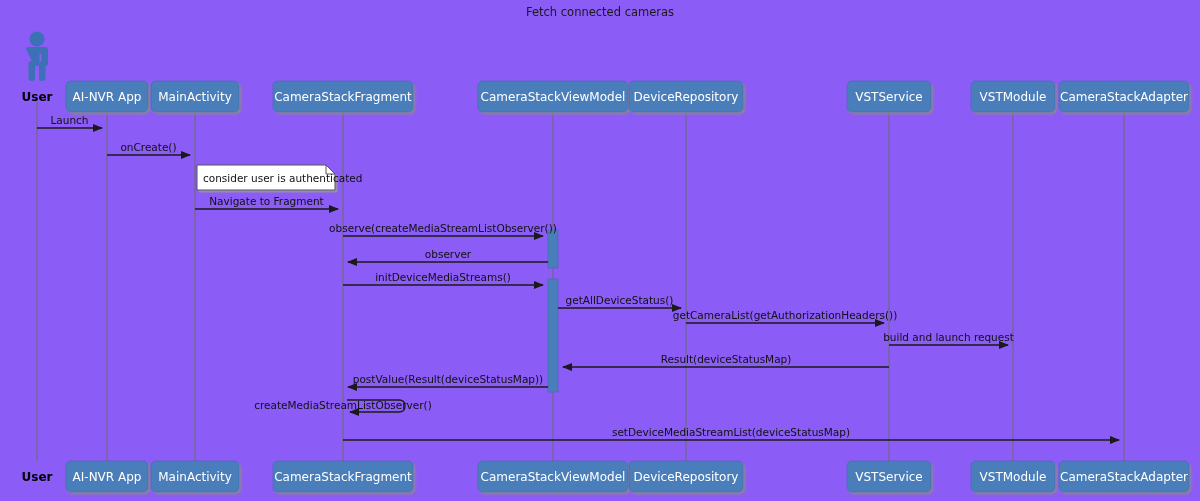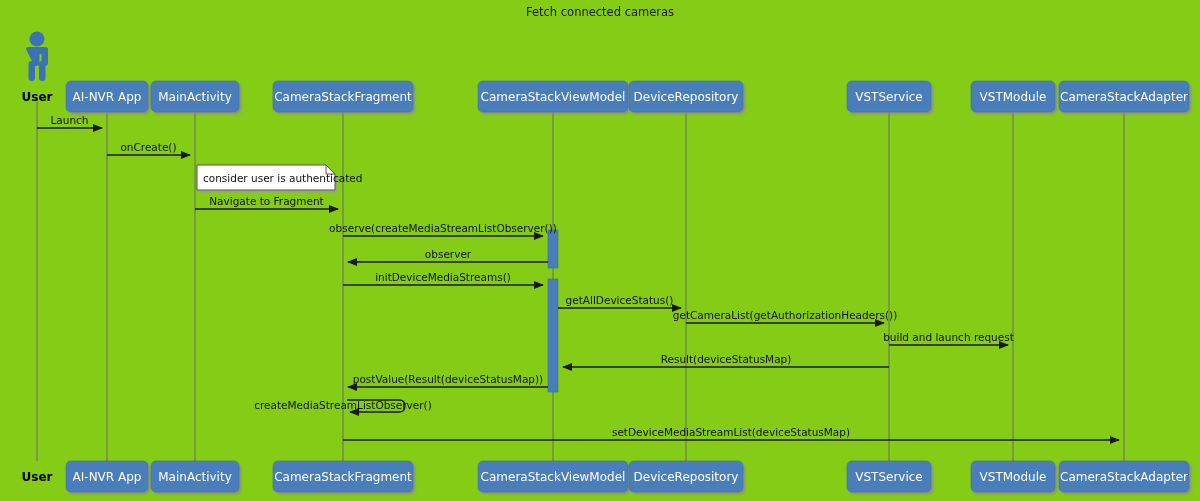--- a/index.html
+++ b/index.html
@@ -10,21 +10,21 @@
   body {
     font-family: "DejaVu Sans", sans-serif;
     width: 1200px;
     height: 501px;
     overflow: hidden;
   }
   #diagram-root {
     position: relative;
     width: 1200px;
     height: 501px;
-    background: #84cc16;
+    background: #8b5cf6;
   }
   #seq-svg {
     position: absolute;
     left: 0;
     top: 0;
   }
   .diag-title {
     font-size: 11.5px;
     fill: #1a1a1a;
     text-anchor: middle;

